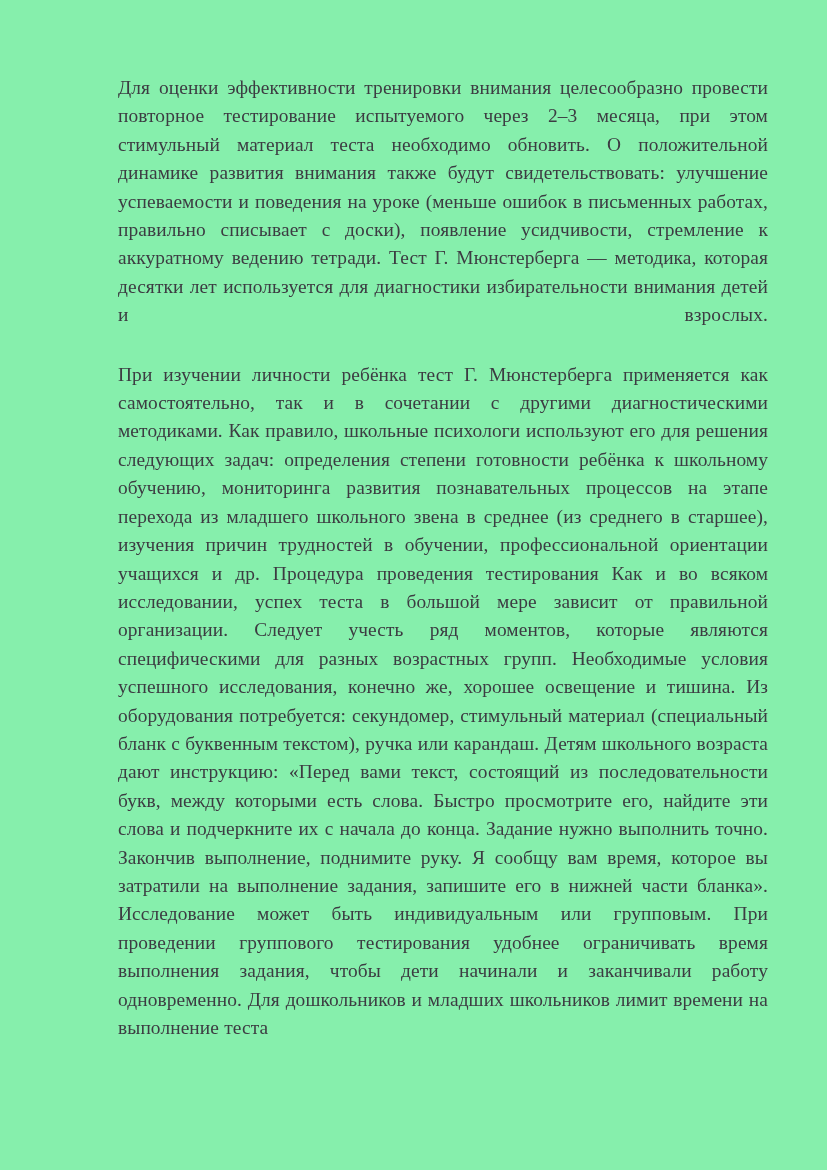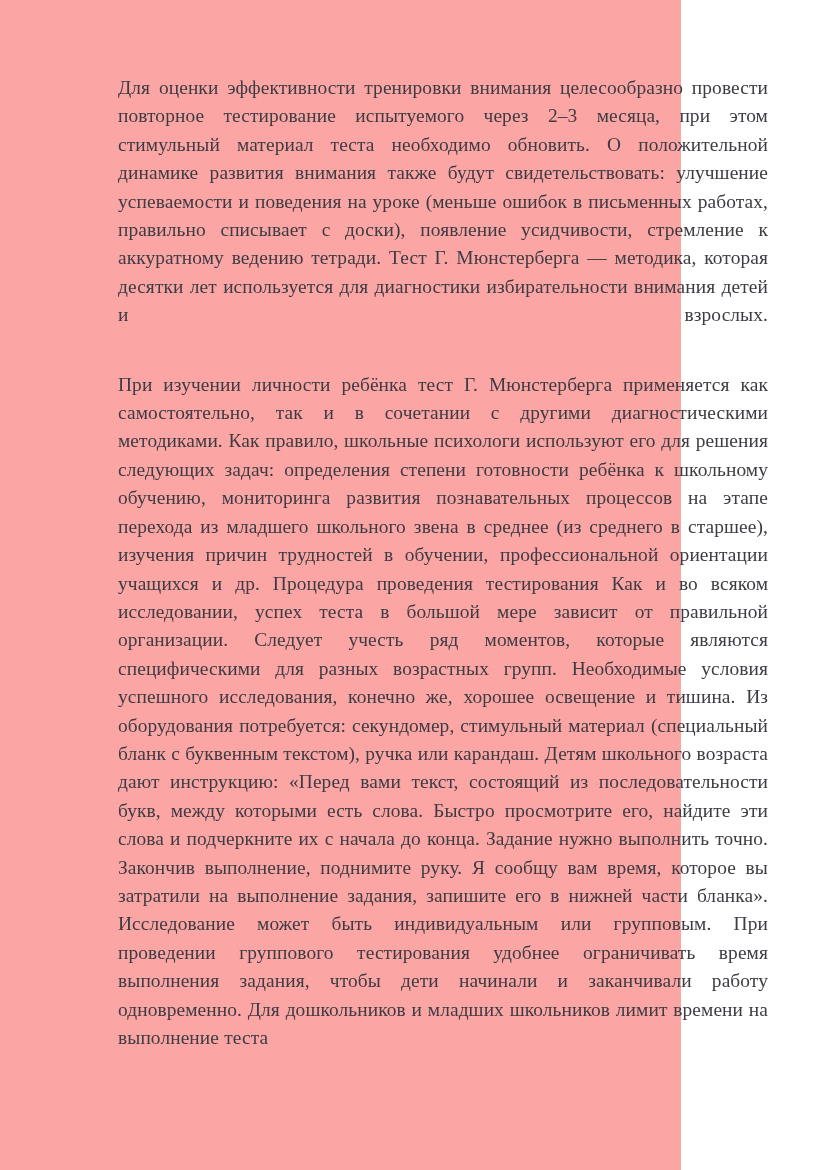--- a/index.html
+++ b/index.html
@@ -8,44 +8,44 @@
     background: #ffffff;
   }
   body {
     width: 827px;
     height: 1170px;
     overflow: hidden;
     font-family: "Liberation Serif", "DejaVu Serif", serif;
   }
   .page {
     position: relative;
-    width: 681px;
+    width: 827px;
     height: 1170px;
-    background: #fca5a5;
+    background: #86efac;
     box-sizing: border-box;
   }
   .text-body {
     position: absolute;
     left: 118px;
     top: 74px;
     width: 650px;
   }
   p.para {
     margin: 0 0 0 0;
     text-align: justify;
     text-justify: inter-word;
     font-size: 19.4px;
     line-height: 28.4px;
     color: #3c3c42;
     letter-spacing: 0.1px;
     word-spacing: 0.2px;
     -webkit-font-smoothing: antialiased;
   }
   p.para + p.para {
-    margin-top: 41px;
+    margin-top: 31px;
   }
   
   p.para.justify-last {
     text-align-last: justify;
   }
 </style>
 </head>
 <body>
 
 <div class="page">

